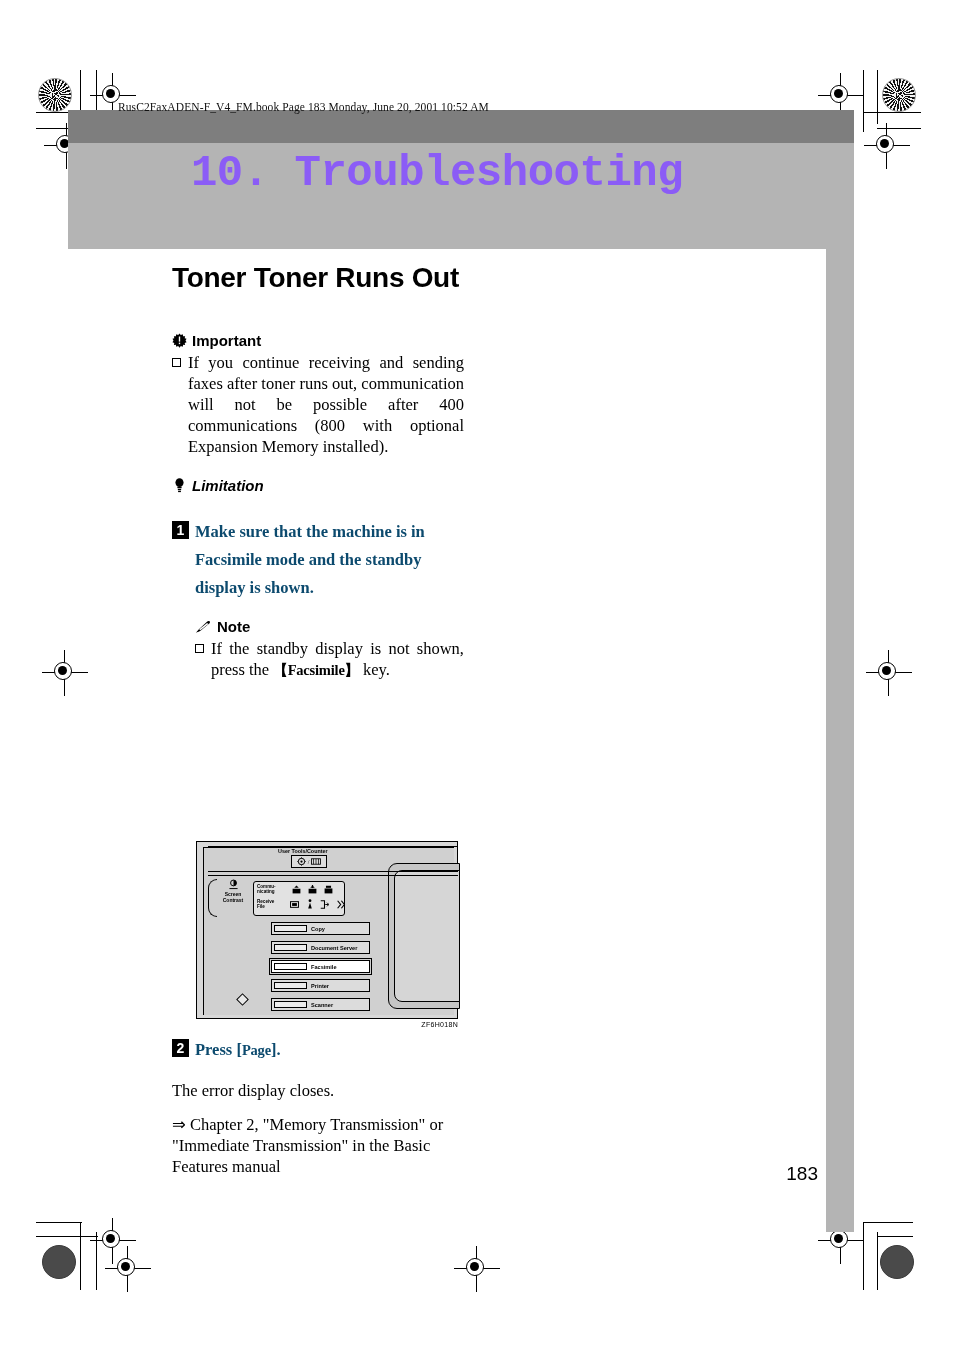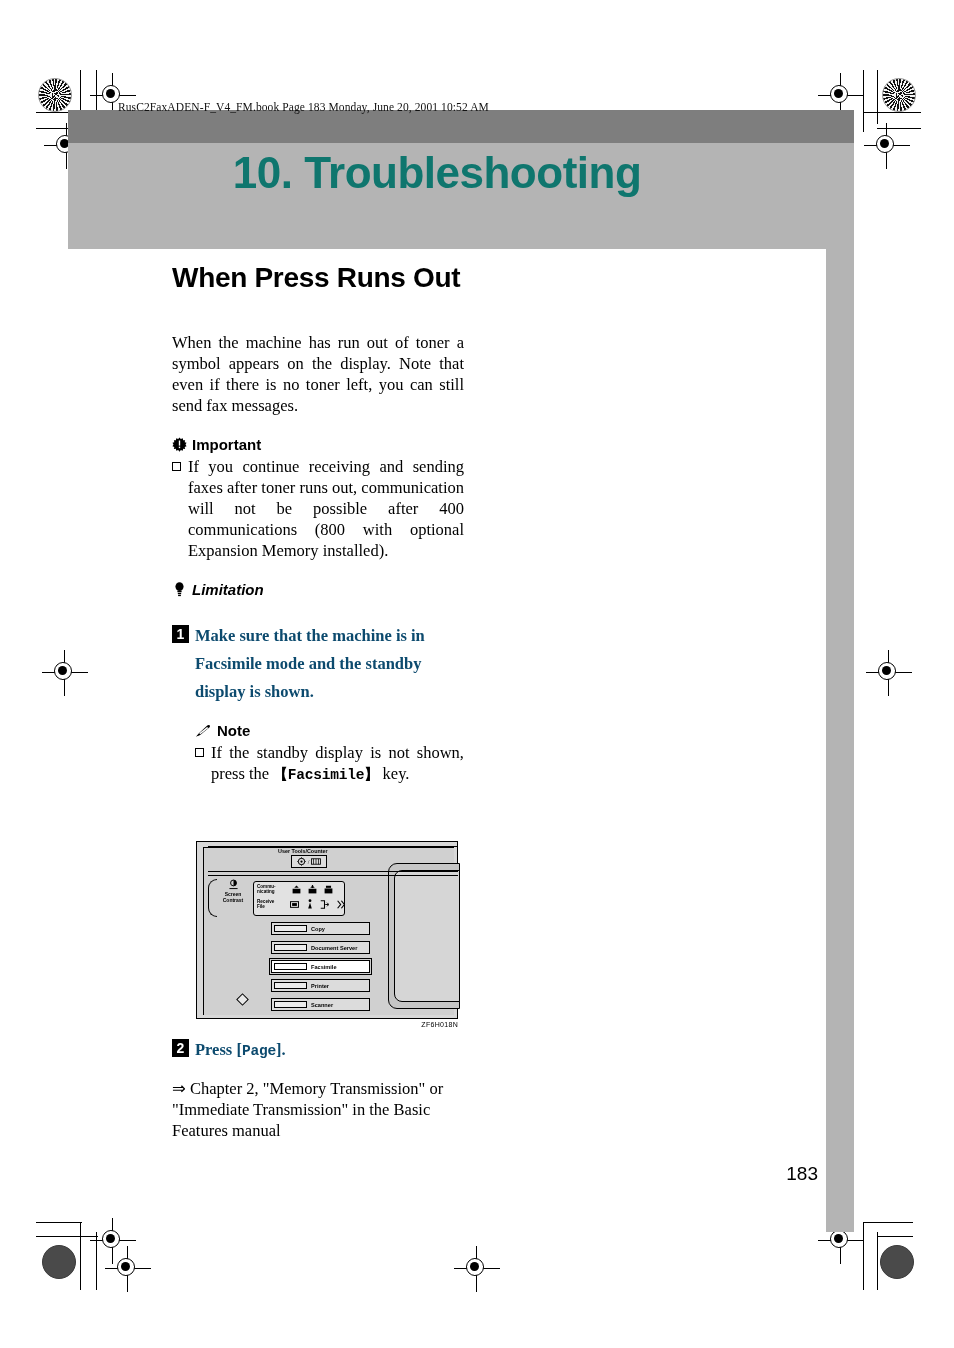--- a/index.html
+++ b/index.html
@@ -88,25 +88,25 @@
     font-size: 11.5px;
     color: #111;
     letter-spacing: 0.1px;
     white-space: nowrap;
   }
   .chapter-title {
     position: absolute;
     left: 68px; top: 148px;
     width: 738px;
     text-align: center;
-    font-family: Liberation Sans, sans-serif;
+    font-family: Liberation Mono, monospace;
     font-weight: bold;
     font-size: 44px;
     letter-spacing: -0.5px;
-    color: #0f766e;
+    color: #8b5cf6;
   }
 
   
   .content {
     position: absolute;
     left: 172px; top: 262px;
     width: 292px;
   }
   .section-title {
     font-family: "Liberation Sans", sans-serif;
@@ -181,21 +181,21 @@
     font-family: "Liberation Serif", serif;
     font-weight: bold;
     font-size: 16.5px;
     line-height: 28px;
     color: #0c4a6e;
   }
   .indent {
     margin-left: 23px;
   }
   .keycap {
-    font-family: Liberation Mono, monospace;
+    font-family: Liberation Serif, serif;
     font-weight: bold;
     font-size: 14.5px;
     letter-spacing: -0.2px;
   }
 
   
   .ico { display:inline-block; line-height:0; }
 
   
   .figure {
@@ -456,23 +456,22 @@
 <div class="dark-band"></div>
 <div class="light-band"></div>
 <div class="right-rail"></div>
 
 <div class="booknote">RusC2FaxADEN-F_V4_FM.book  Page 183  Monday, June 20, 2001  10:52 AM</div>
 
 <div class="chapter-title">10. Troubleshooting</div>
 
 <div class="content">
 
-  <h1 class="section-title">When Press Runs Out</h1>
-
-  <p class="body">When the machine has run out of toner a symbol appears on the display. Note that even if there is no toner left, you can still send fax messages.</p>
+  <h1 class="section-title">Toner Toner Runs Out</h1>
+
 
   <div class="blk">
     <div class="notice-head">
       <span class="ico">
         <svg width="15" height="15" viewBox="0 0 24 24">
           <path fill="#000" d="M12 0.6 14.1 3.1 17.2 2.1 17.8 5.3 21 5 20.3 8.2 23.3 9.3 21.6 12 23.3 14.7 20.3 15.8 21 19 17.8 18.7 17.2 21.9 14.1 20.9 12 23.4 9.9 20.9 6.8 21.9 6.2 18.7 3 19 3.7 15.8 0.7 14.7 2.4 12 0.7 9.3 3.7 8.2 3 5 6.2 5.3 6.8 2.1 9.9 3.1Z"></path>
           <rect x="10.9" y="5.6" width="2.2" height="8.2" fill="#fff"></rect>
           <rect x="10.9" y="15.4" width="2.2" height="2.4" fill="#fff"></rect>
         </svg>
       </span>
@@ -620,17 +619,18 @@
 
   <div class="fig-caption">ZF6H018N</div>
 </div>
 
 <div class="content" style="top:1036px;">
   <div class="step-row">
     <span class="step-num">2</span>
     <span class="step-text"><span>Press [</span><span class="keycap">Page</span><span>].</span></span>
   </div>
 
+  <p class="body indent" style="margin-top:16px;">The error display closes.</p>
 
   <p class="body indent" style="margin-top:13px; text-align:left;">⇒ Chapter 2, "Memory Transmission" or "Immediate Transmission" in the Basic Features manual</p>
 </div>
 
 <div class="page-number">183</div>
 
 </body></html>

